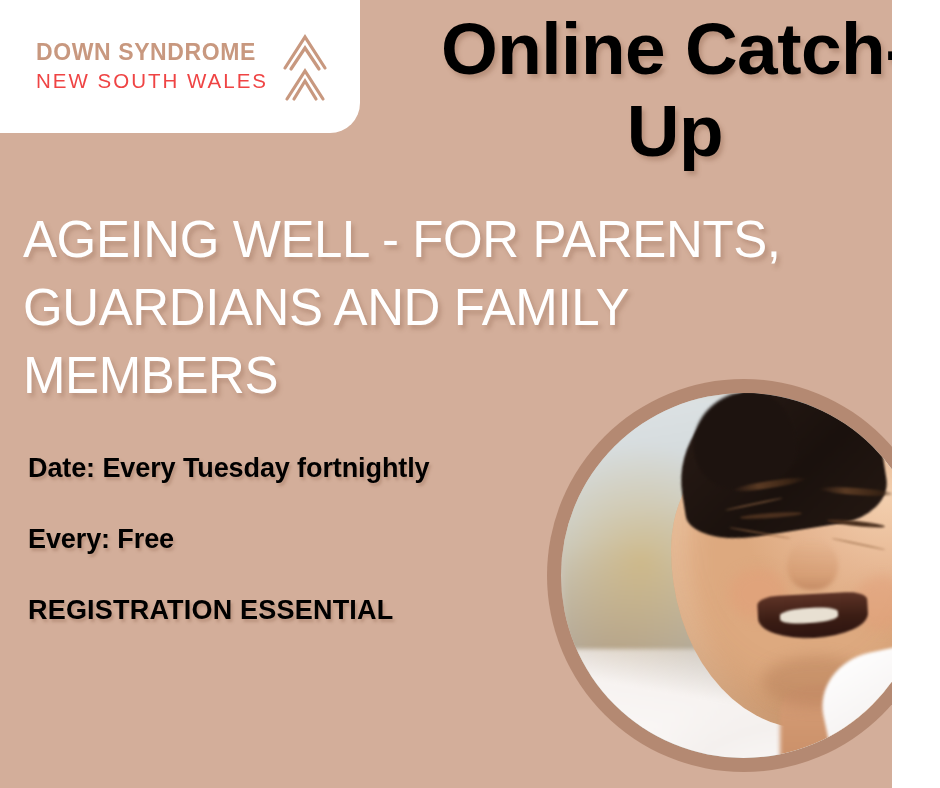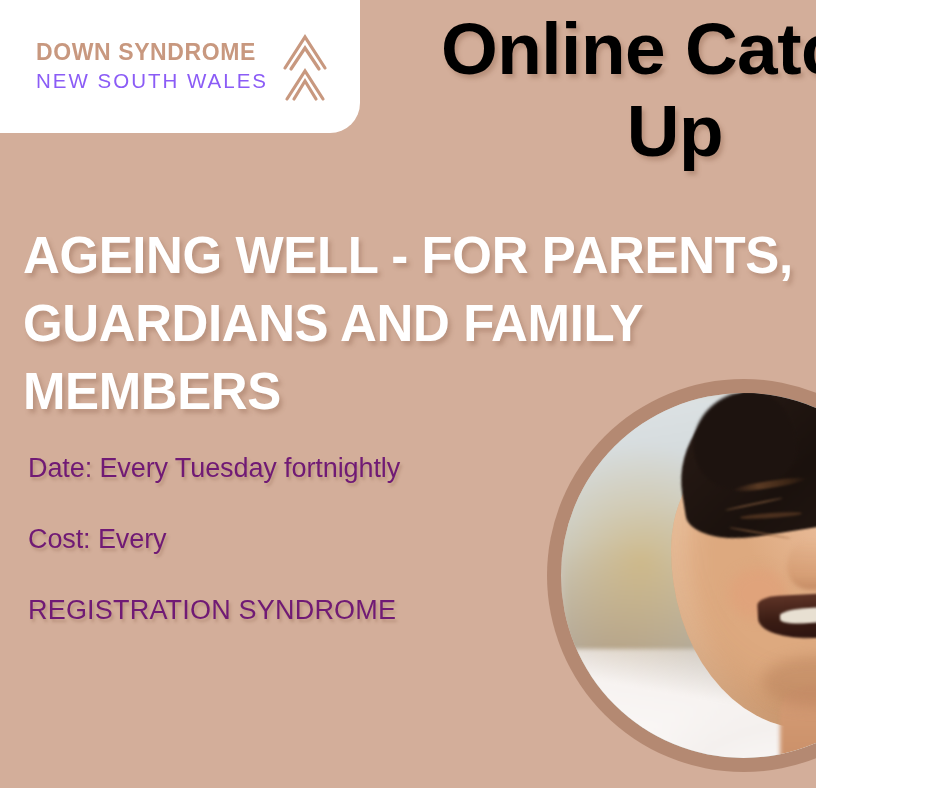--- a/index.html
+++ b/index.html
@@ -2,21 +2,21 @@
 <html><head>
 <meta charset="utf-8">
 <style>
   html, body {
     margin: 0;
     padding: 0;
     background: #ffffff;
   }
   #poster {
     position: relative;
-    width: 816px;
+    width: 892px;
     height: 788px;
     overflow: hidden;
     background: #d3ae9a;
     font-family: "Liberation Sans", sans-serif;
     -webkit-font-smoothing: antialiased;
   }
 
   
   .logo-card {
     position: absolute;
@@ -47,21 +47,21 @@
     font-size: 23px;
     font-weight: 700;
     letter-spacing: 0.6px;
     color: #c8987f;
     white-space: nowrap;
   }
   .logo-line2 {
     font-size: 20.5px;
     font-weight: 400;
     letter-spacing: 2.0px;
-    color: #8b5cf6;
+    color: #ef4444;
     white-space: nowrap;
     margin-top: 7px;
   }
   .logo-mark {
     width: 46px;
     height: 72px;
     flex: none;
     margin-left: 2px;
   }
 
@@ -77,41 +77,41 @@
     font-weight: 700;
     line-height: 1.13;
     letter-spacing: -0.5px;
     text-shadow: 3px 4px 4px rgba(150, 108, 86, 0.45);
   }
 
   
   .headline {
     position: absolute;
     left: 23px;
-    top: 222px;
+    top: 206px;
     width: 868px;
     color: #ffffff;
     font-size: 51px;
-    font-weight: 700;
+    font-weight: 400;
     line-height: 1.33;
     letter-spacing: -0.4px;
     text-shadow: 3px 4px 4px rgba(150, 108, 86, 0.42);
   }
 
   
   .details {
     position: absolute;
     left: 28px;
     top: 455px;
     width: 520px;
   }
   .detail-line {
-    color: #701a75;
+    color: #000000;
     font-size: 27px;
-    font-weight: 400;
+    font-weight: 700;
     letter-spacing: -0.1px;
     line-height: 1;
     margin-bottom: 44px;
     white-space: nowrap;
     text-shadow: 2px 3px 3px rgba(150, 108, 86, 0.40);
   }
   .detail-line.last { margin-bottom: 0; }
   .detail-line.caps { letter-spacing: 0.2px; }
 
   
@@ -319,22 +319,22 @@
       </span>
     </div>
   </div>
 
   <div class="header-title">Online Catch-Up</div>
 
   <div class="headline">AGEING WELL - FOR PARENTS, GUARDIANS AND FAMILY MEMBERS</div>
 
   <div class="details">
     <div class="detail-line">Date: Every Tuesday fortnightly</div>
-    <div class="detail-line">Cost: Every</div>
-    <div class="detail-line caps last">REGISTRATION SYNDROME</div>
+    <div class="detail-line">Every: Free</div>
+    <div class="detail-line caps last">REGISTRATION ESSENTIAL</div>
   </div>
 
   <div class="photo-ring">
     <div class="photo-clip">
       <div class="bg-blur"></div>
       <div class="shirt"></div>
       <div class="face"></div>
       <div class="neck"></div>
       <div class="hair"></div>
       <div class="hair2"></div>

